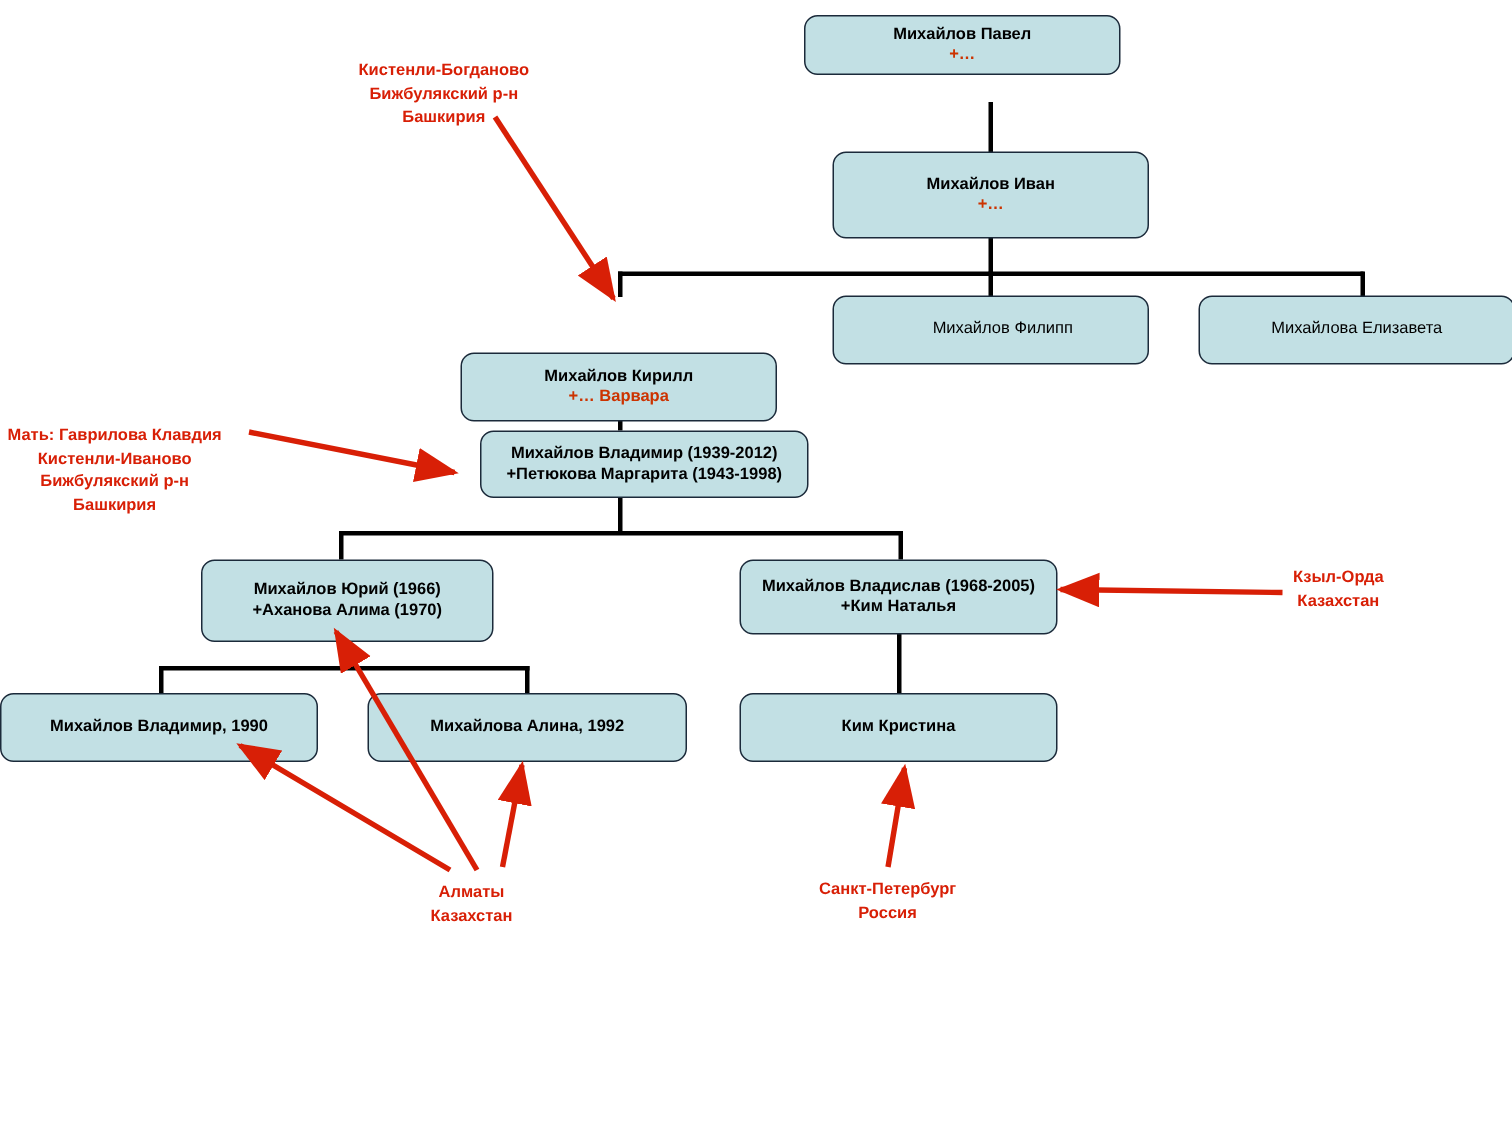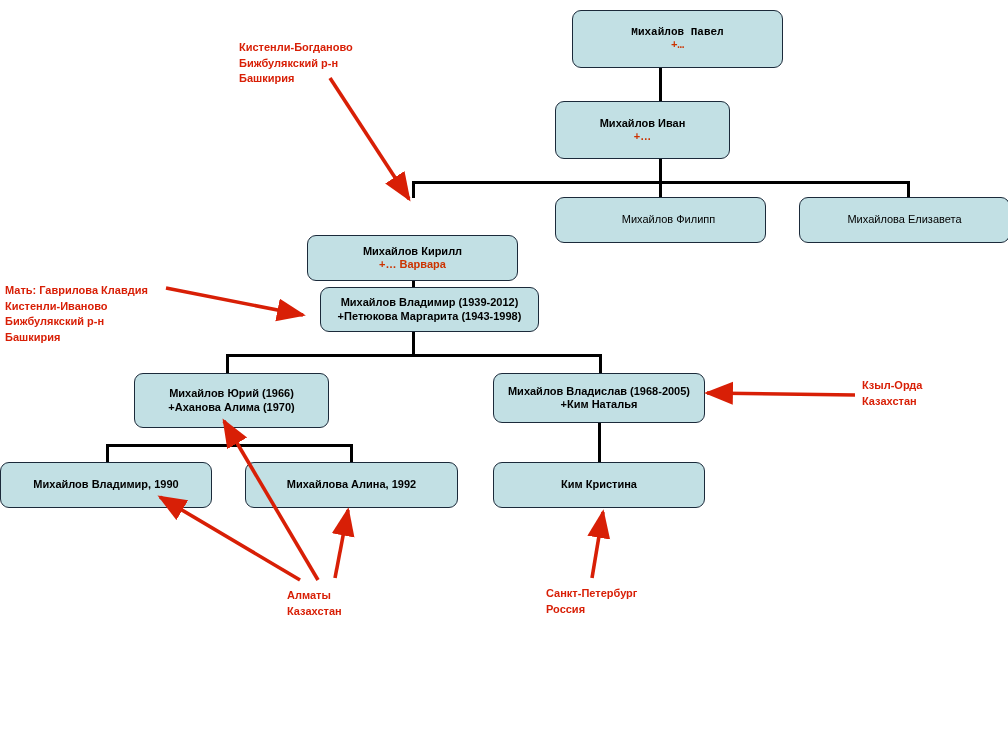--- a/index.html
+++ b/index.html
@@ -58,20 +58,21 @@
     z-index: 1;
   }
   .note {
     position: absolute;
     color: #d81f06;
     font-size: 11px;
     font-weight: bold;
     line-height: 1.42;
     white-space: pre-line;
     z-index: 4;
+    text-align: center;
   }
   .arrow-layer {
     position: absolute;
     left: 0;
     top: 0;
     width: 1008px;
     height: 756px;
     z-index: 5;
     pointer-events: none;
   }
@@ -98,26 +99,26 @@
   <div class="conn" style="left:226px; top:354px; width:2.5px; height:19px;"></div>
   <div class="conn" style="left:599px; top:354px; width:2.5px; height:19px;"></div>
 
   <div class="conn" style="left:231px; top:418px; width:2.5px; height:27px;"></div>
   <div class="conn" style="left:106px; top:444px; width:247px; height:2.5px;"></div>
   <div class="conn" style="left:106px; top:444px; width:2.5px; height:18px;"></div>
   <div class="conn" style="left:350px; top:444px; width:2.5px; height:18px;"></div>
 
   <div class="conn" style="left:598px; top:418px; width:2.5px; height:44px;"></div>
 
-  <div class="node" style="left:572px; top:10px; width:211px; height:58px;font-family:Liberation Mono, monospace;">
+  <div class="node" style="left:536px; top:10px; width:211px; height:40px;">
     <div class="line1">Михайлов Павел</div>
     <div class="line2 spouse-red">+…</div>
   </div>
 
-  <div class="node" style="left:555px; top:101px; width:175px; height:58px;">
+  <div class="node" style="left:555px; top:101px; width:211px; height:58px;">
     <div class="line1">Михайлов Иван</div>
     <div class="line2 spouse-red">+…</div>
   </div>
 
   <div class="node" style="left:307px; top:197px; width:211px; height:46px;margin-top:38px;">
     <div class="line1">Михайлов Кирилл</div>
     <div class="line2 spouse-red">+… Варвара</div>
   </div>
 
   <div class="node plain" style="left:555px; top:197px; width:211px; height:46px;padding-left:16px;">

